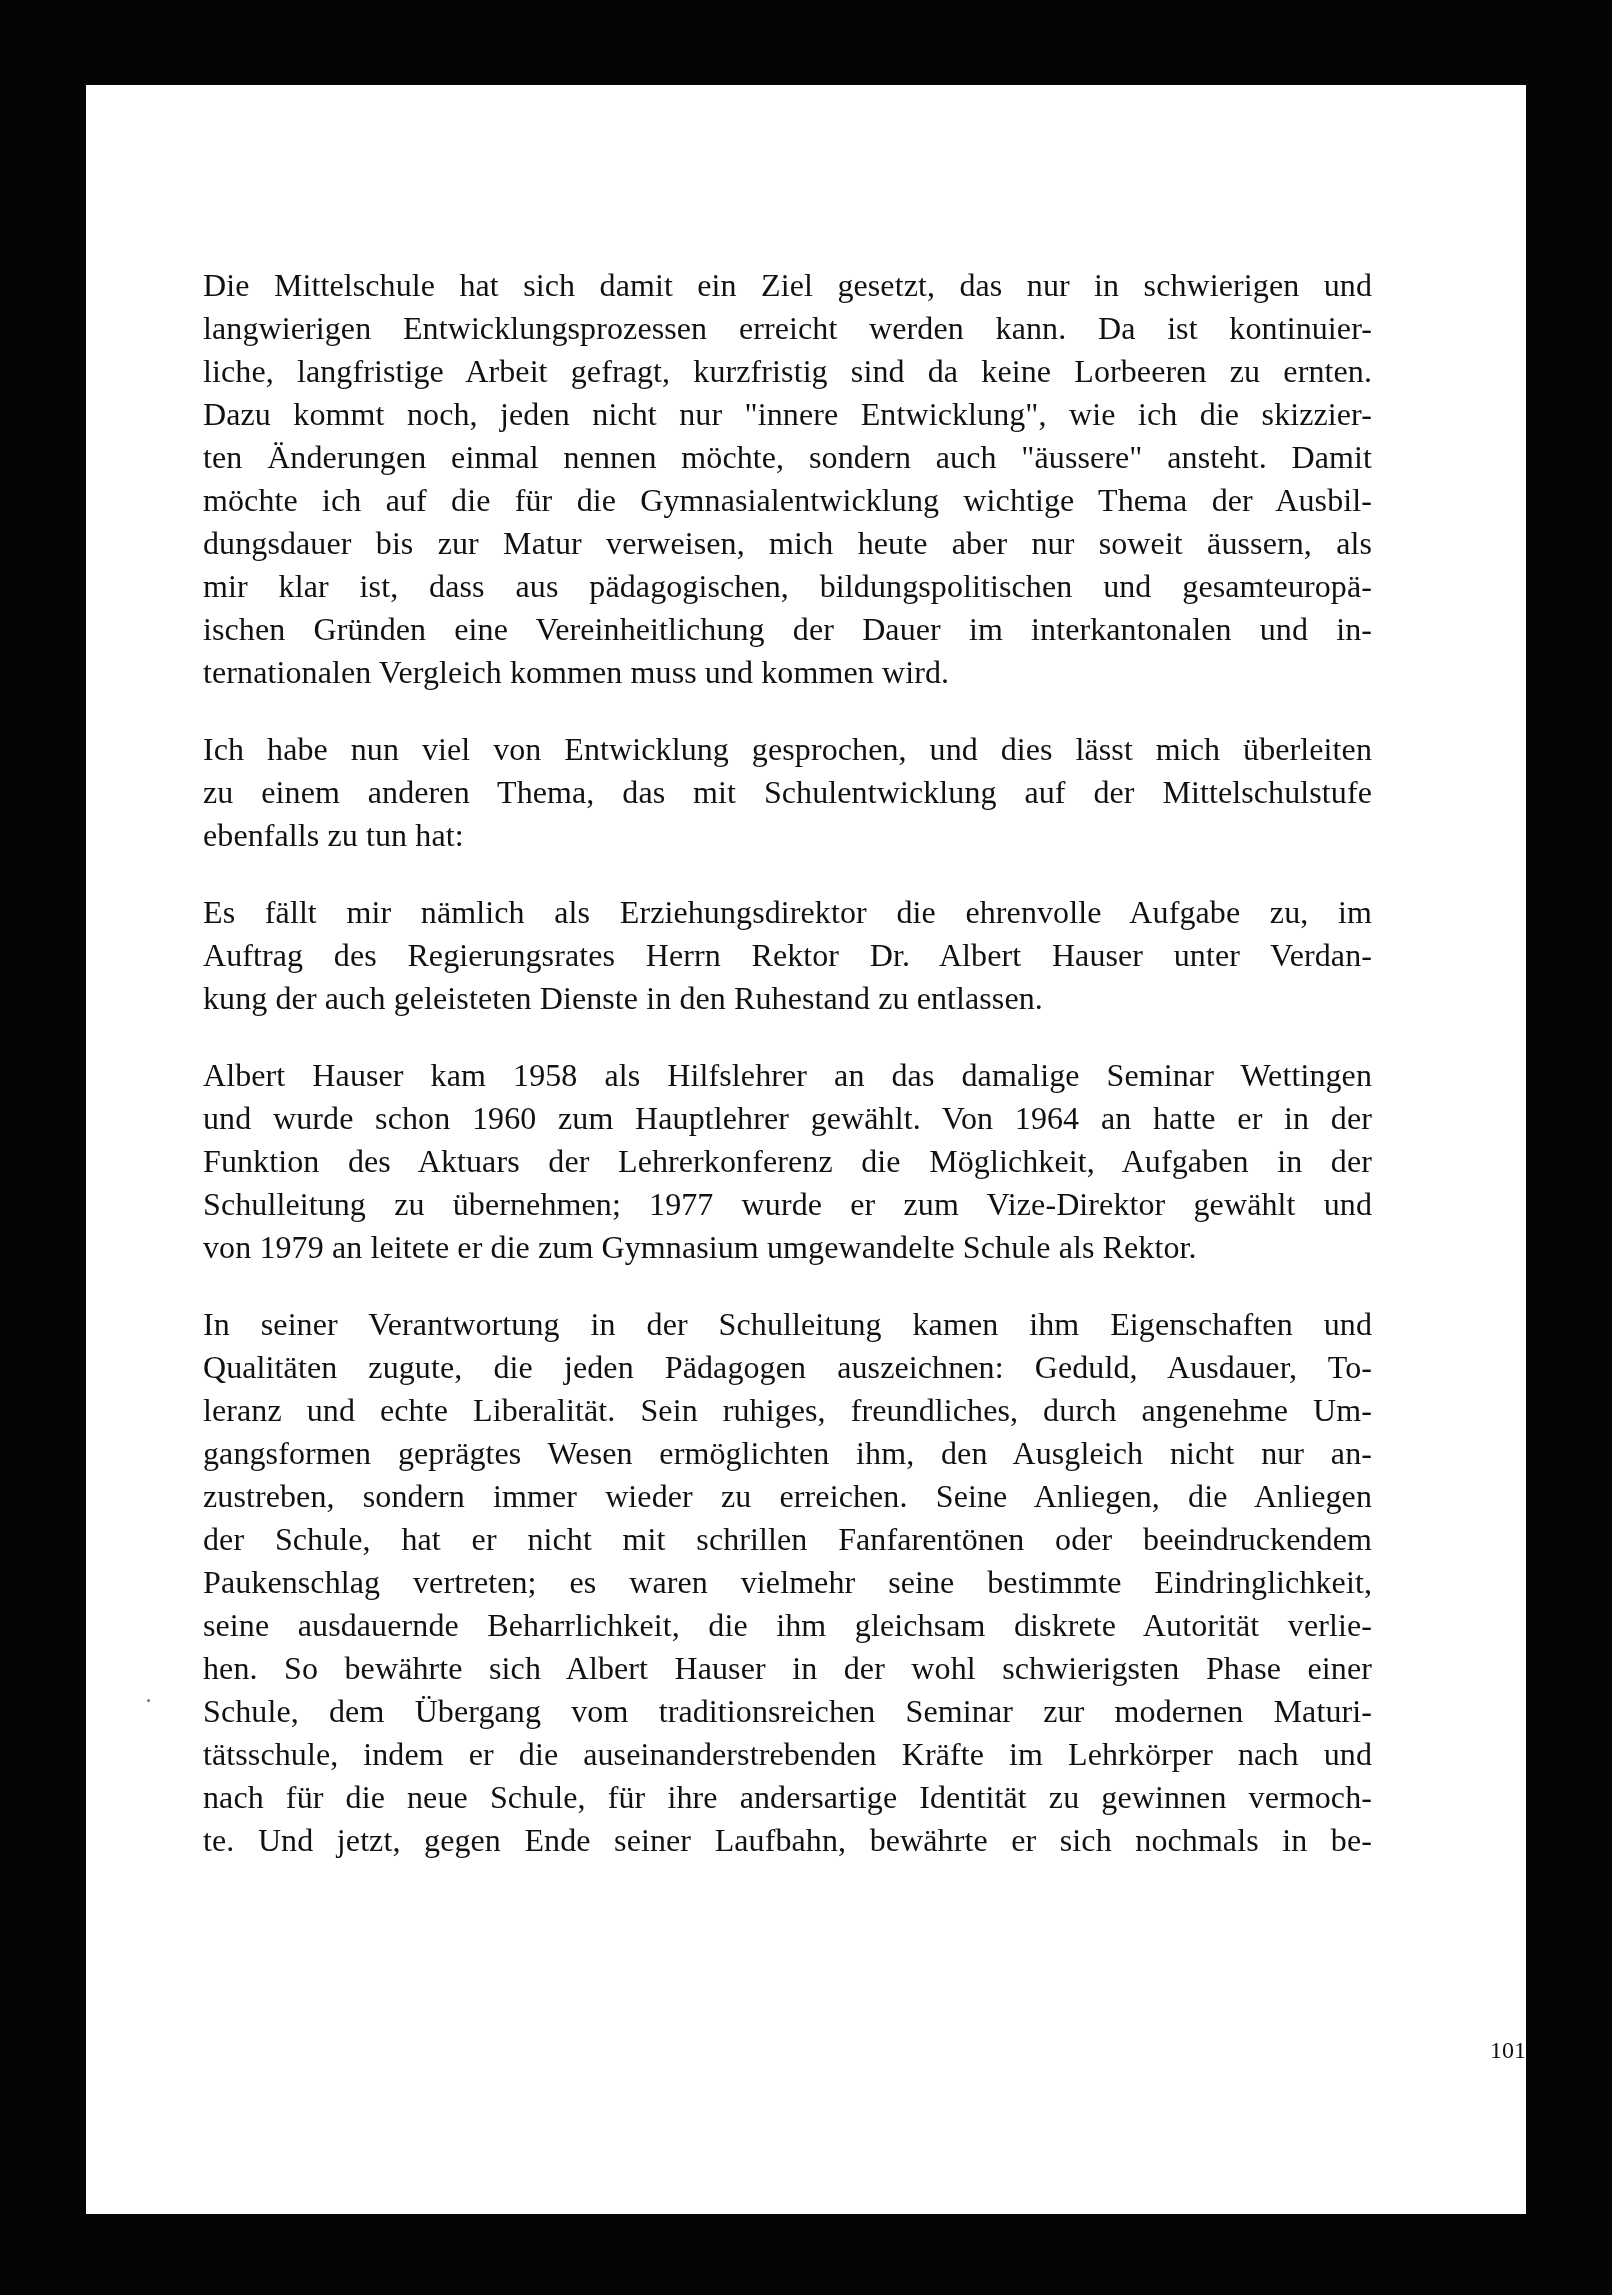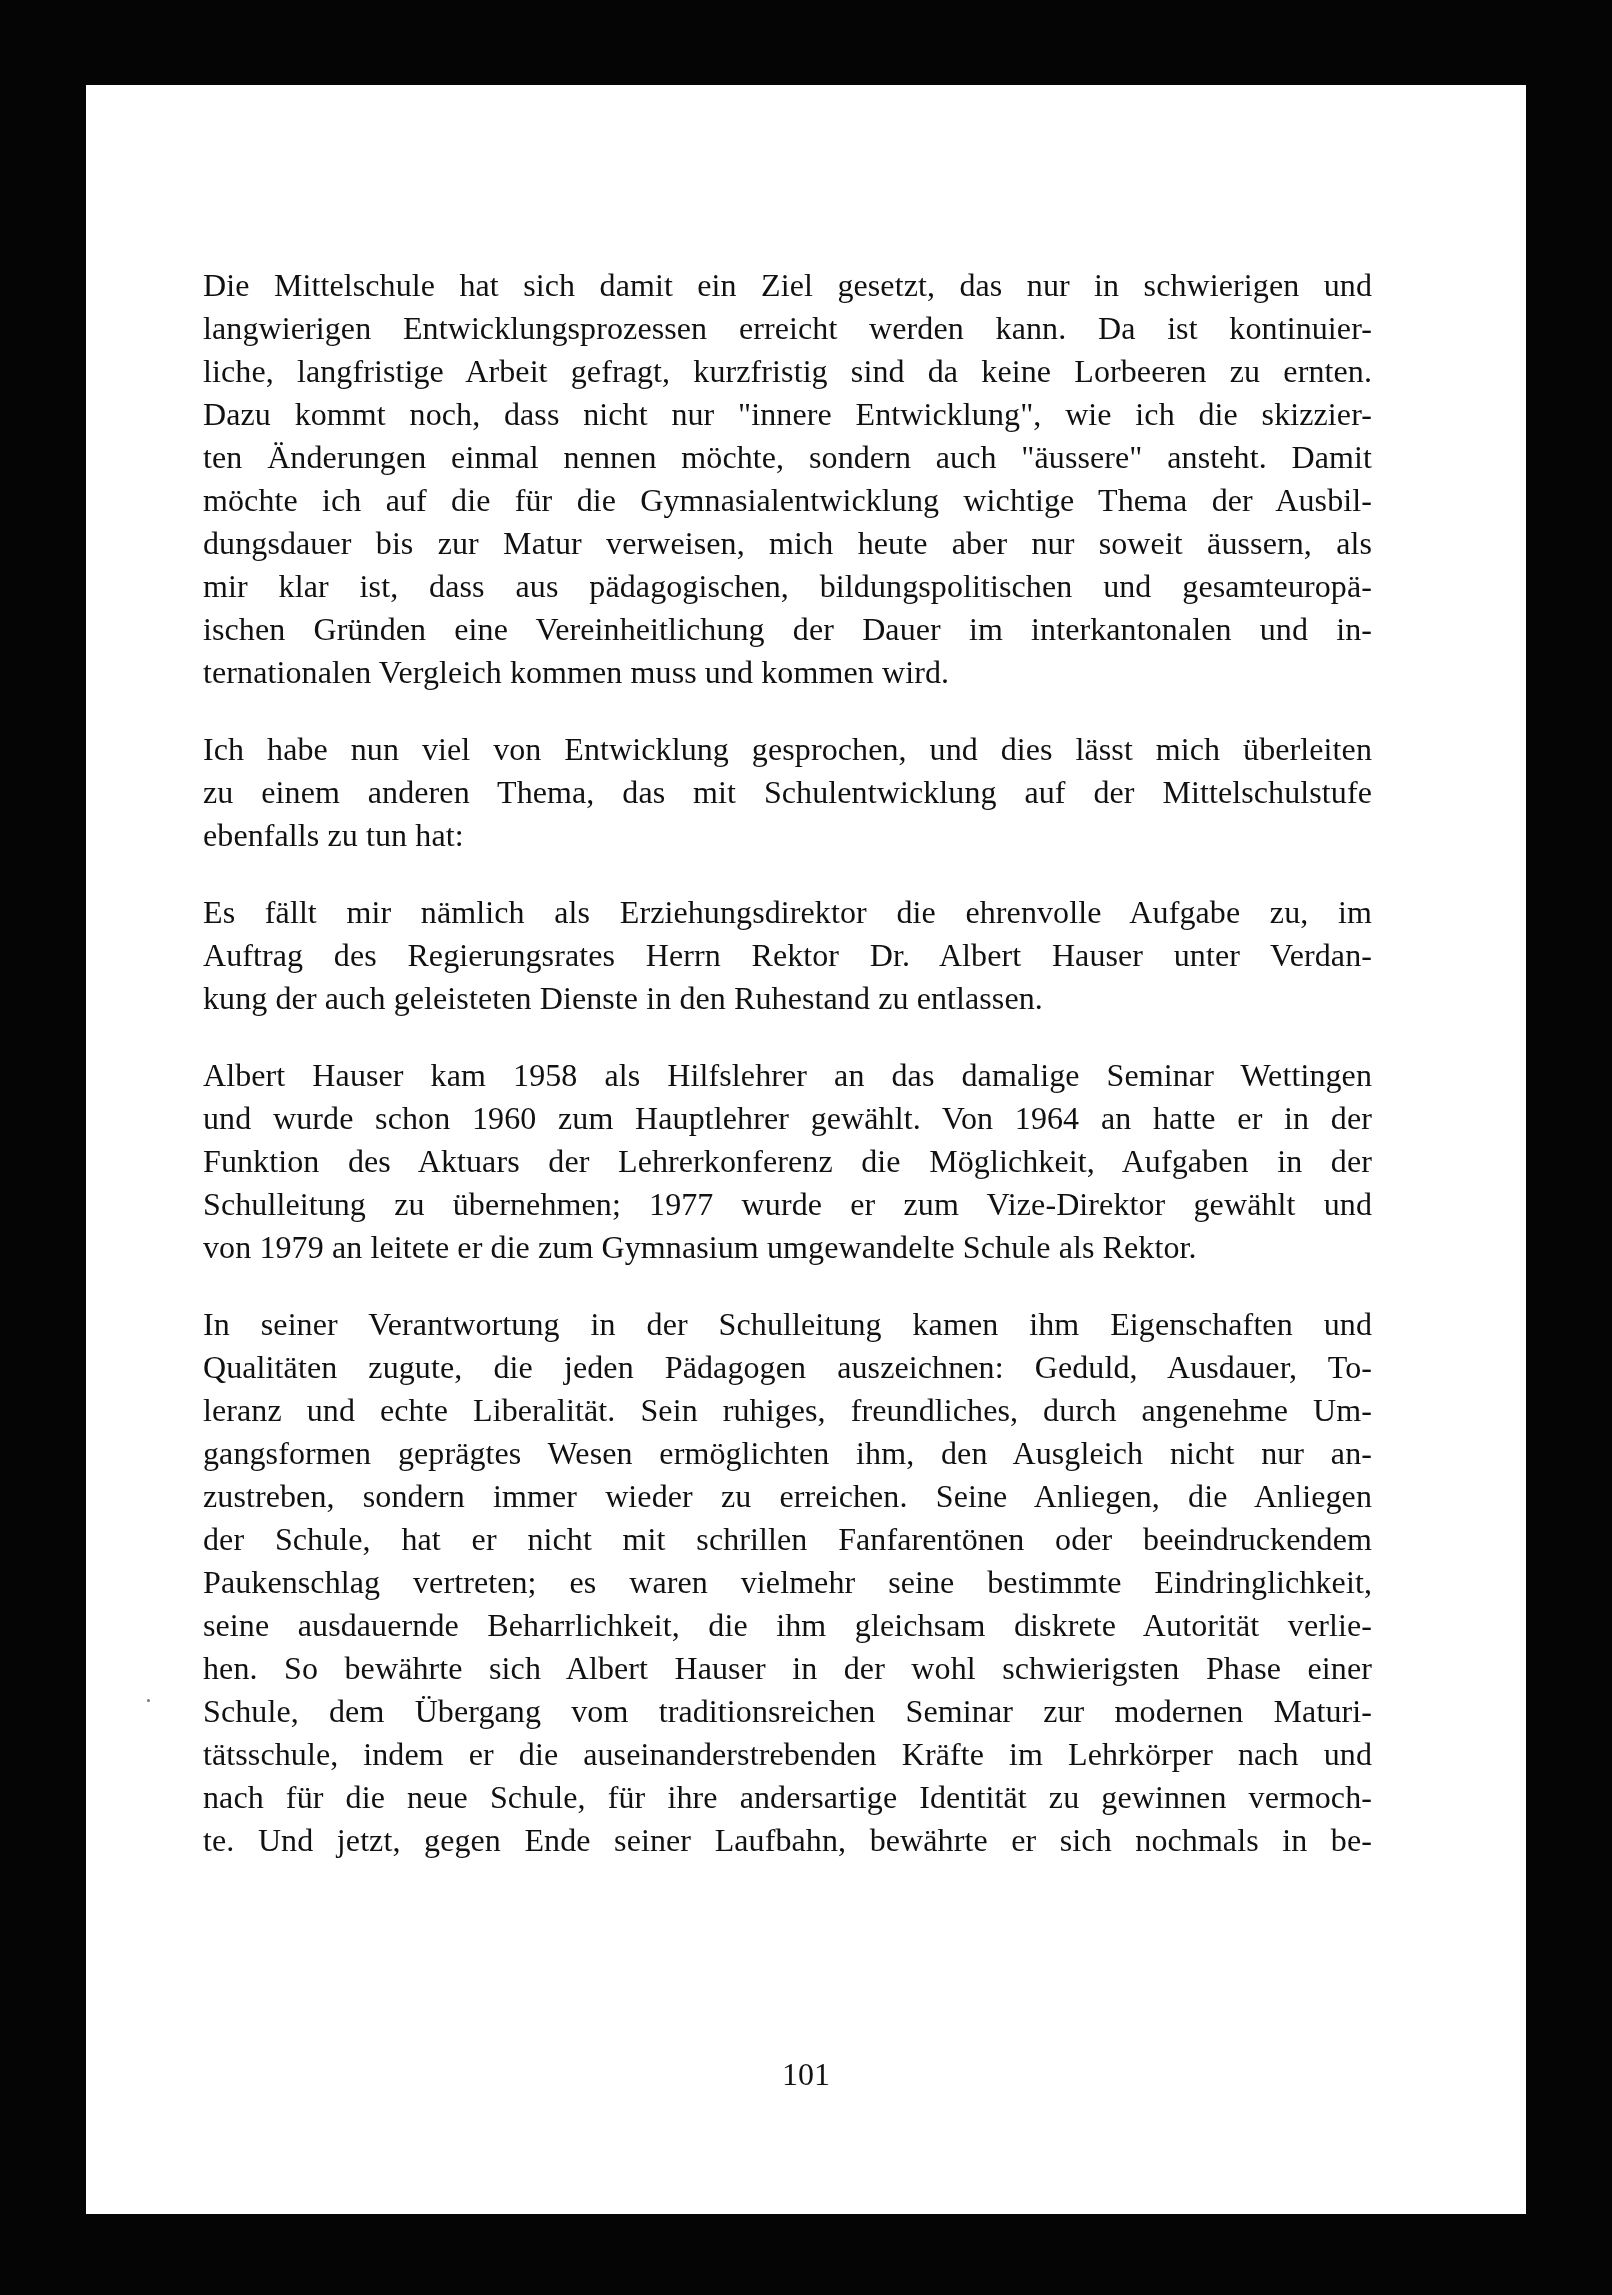--- a/index.html
+++ b/index.html
@@ -49,25 +49,24 @@
       letter-spacing: 0.1px;
     }
     .line.last {
       text-align-last: left;
     }
     .page-number {
       position: absolute;
       left: 0;
       width: 100%;
       top: 1945px; 
-      text-align: center;
-      font-size: 32px;
+      text-align: right;
+      font-size: 24px;
       line-height: 40px;
       color: #111111;
-      margin-top: 24px;
     }
     .speck {
       position: absolute;
       left: 61px;   
       top: 1614px;  
       width: 3.2px;
       height: 3.2px;
       border-radius: 50%;
       background: #777777;
     }
@@ -76,21 +75,21 @@
 <body>
 
 <div class="scan-frame">
   <div class="page">
     <div class="text-block">
 
       <p class="para">
         <span class="line">Die Mittelschule hat sich damit ein Ziel gesetzt, das nur in schwierigen und</span>
         <span class="line">langwierigen Entwicklungsprozessen erreicht werden kann. Da ist kontinuier-</span>
         <span class="line">liche, langfristige Arbeit gefragt, kurzfristig sind da keine Lorbeeren zu ernten.</span>
-        <span class="line">Dazu kommt noch, dass nicht nur "innere Entwicklung", wie ich die skizzier-</span>
+        <span class="line">Dazu kommt noch, jeden nicht nur "innere Entwicklung", wie ich die skizzier-</span>
         <span class="line">ten Änderungen einmal nennen möchte, sondern auch "äussere" ansteht. Damit</span>
         <span class="line">möchte ich auf die für die Gymnasialentwicklung wichtige Thema der Ausbil-</span>
         <span class="line">dungsdauer bis zur Matur verweisen, mich heute aber nur soweit äussern, als</span>
         <span class="line">mir klar ist, dass aus pädagogischen, bildungspolitischen und gesamteuropä-</span>
         <span class="line">ischen Gründen eine Vereinheitlichung der Dauer im interkantonalen und in-</span>
         <span class="line last">ternationalen Vergleich kommen muss und kommen wird.</span>
       </p>
 
       <p class="para">
         <span class="line">Ich habe nun viel von Entwicklung gesprochen, und dies lässt mich überleiten</span>

